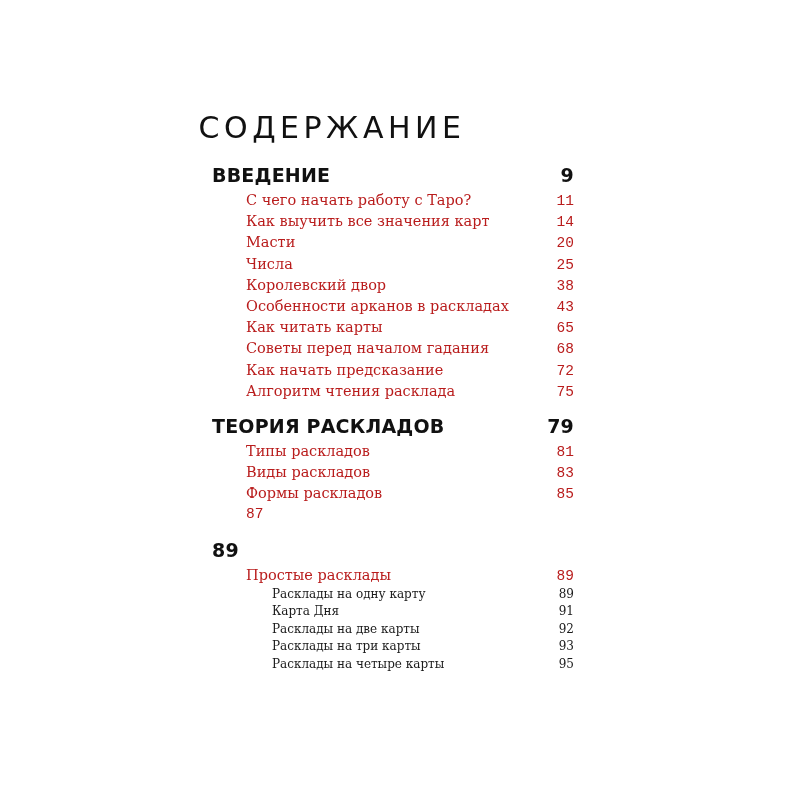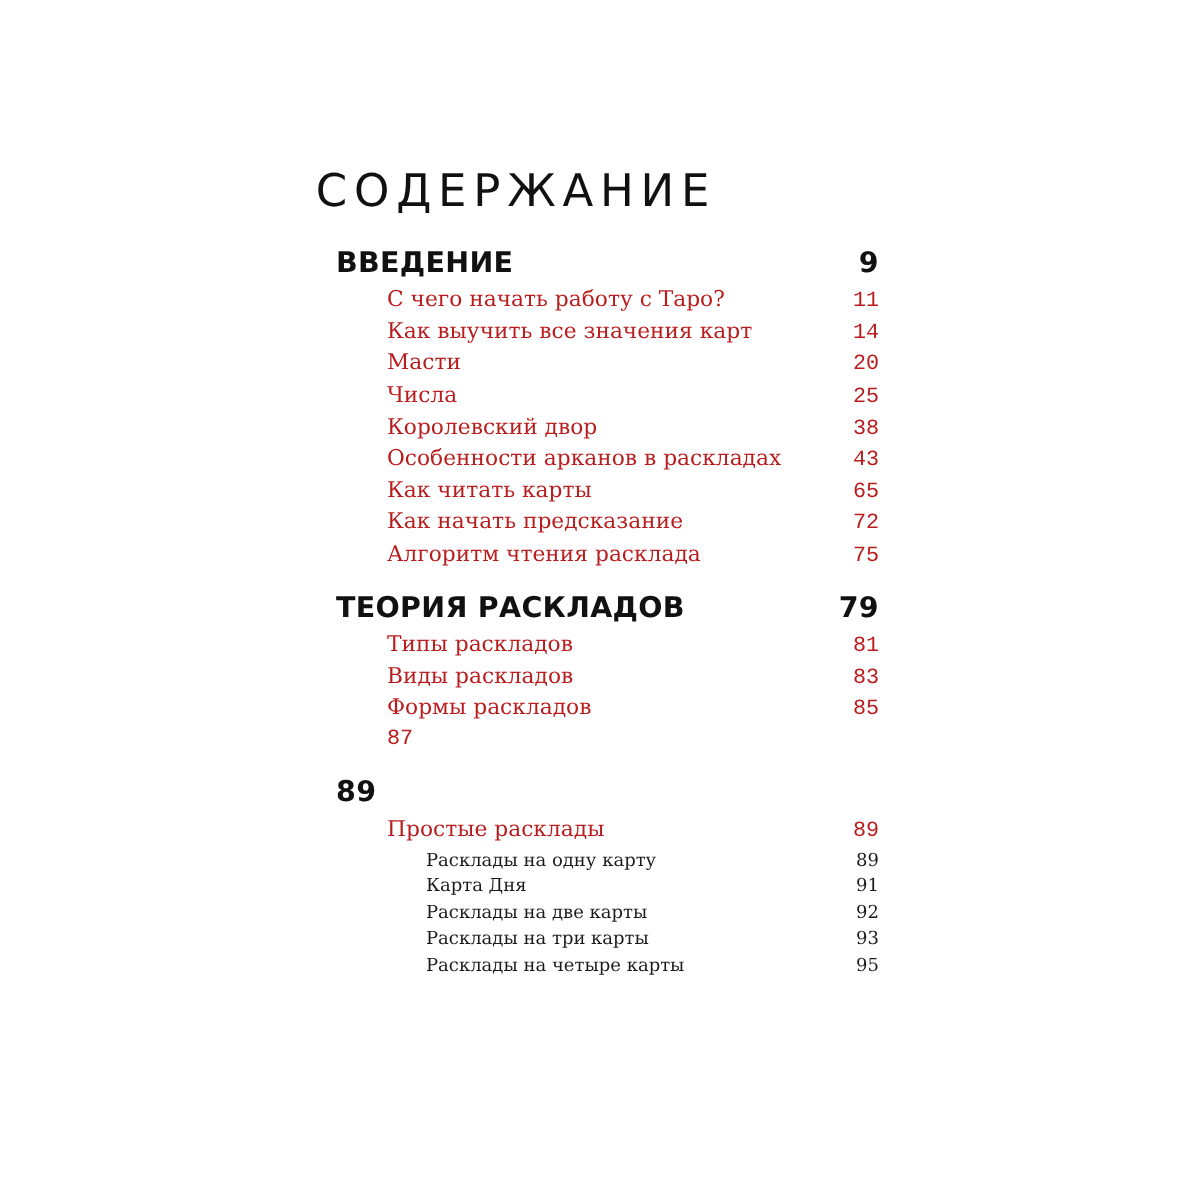--- a/index.html
+++ b/index.html
@@ -9,21 +9,21 @@
     }
     body {
       width: 800px;
       height: 800px;
       position: relative;
       overflow: hidden;
       color: #111111;
     }
     .page {
       position: absolute;
-      left: 12px; top: 0;
+      left: 0; top: 0;
       width: 664px; height: 800px;
     }
     .title {
       position: absolute;
       left: 0; right: 0;
       top: 88px;
       text-align: center;
       font-family: "DejaVu Sans", sans-serif;
       font-size: 30px;
       letter-spacing: 4.5px;
@@ -117,20 +117,24 @@
       </div>
       <div class="entry">
         <span>Особенности арканов в раскладах</span>
         <span class="pg">43</span>
       </div>
       <div class="entry">
         <span>Как читать карты</span>
         <span class="pg">65</span>
       </div>
       <div class="entry">
+        <span>Советы перед началом гадания</span>
+        <span class="pg">68</span>
+      </div>
+      <div class="entry">
         <span>Как начать предсказание</span>
         <span class="pg">72</span>
       </div>
       <div class="entry">
         <span>Алгоритм чтения расклада</span>
         <span class="pg">75</span>
       </div>
     </div>
 
     <div class="gap1"></div>

